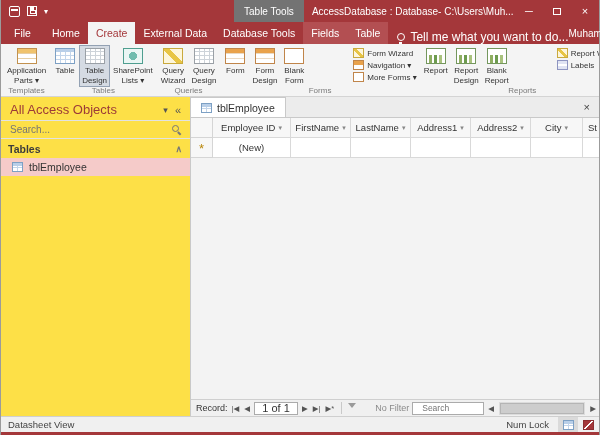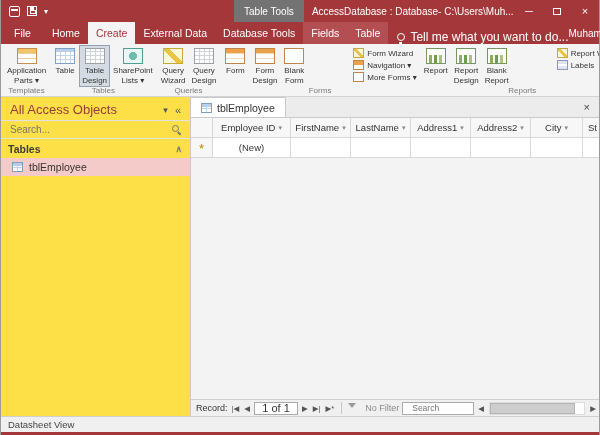--- a/index.html
+++ b/index.html
@@ -97,21 +97,21 @@
   .ds-header .cell{background:#f7f7f7;}
   .ds-data .cell{background:#fff;}
   .hcaret{font-size:7px;color:#888;}
   .c0{width:78px;}.c1{width:60px;}.c2{width:60px;}.c3{width:60px;}.c4{width:60px;}.c5{width:52px;}.c6{width:50px;justify-content:flex-start;padding-left:5px;}
 
   
   .recordbar{height:17px;background:#f0f0f0;border-top:1px solid #cfcfcf;display:flex;align-items:center;font-size:9px;color:#333;gap:3px;padding:0 2px 0 5px;flex-shrink:0;}
   .rec-btn{font-size:7.5px;color:#555;padding:0 1px;cursor:pointer;white-space:nowrap;}
   .rec-pos{width:44px;height:13px;border:1px solid #ababab;background:#fff;font-size:11px;text-align:center;font-family:"Liberation Sans",sans-serif;color:#333;}
   .rec-sep{width:1px;height:12px;background:#c9c9c9;margin:0 3px;}
-  .filter{display:flex;align-items:flex-start;gap:9px;color:#8a8a8a;cursor:pointer;white-space:nowrap;}
+  .filter{display:flex;align-items:flex-start;gap:19px;color:#8a8a8a;cursor:pointer;white-space:nowrap;}
   .funnel{width:0;height:0;border-left:4px solid transparent;border-right:4px solid transparent;border-top:5px solid #9a9a9a;display:inline-block;}
   .rec-search{width:72px;height:13px;border:1px solid #ababab;background:#fff;font-size:8.5px;padding:0 9px;color:#555;font-family:"Liberation Sans",sans-serif;outline:none;}
   .hscroll{flex:1;height:13px;background:#fdfdfd;border:1px solid #dcdcdc;display:flex;align-items:center;margin:0 1px;min-width:20px;}
   .hthumb{width:85px;height:11px;background:#cdcdcd;border:1px solid #b5b5b5;cursor:pointer;}
 
   
   .statusbar{height:16px;background:#f0f0f0;border-top:1px solid #cfcfcf;display:flex;align-items:center;font-size:9.5px;color:#444;padding-left:7px;flex-shrink:0;}
   .sb-right{margin-left:auto;display:flex;align-items:center;gap:9px;padding-right:1px;}
   .viewbtns{display:flex;}
   .viewbtn{width:20px;height:15px;display:flex;align-items:center;justify-content:center;cursor:pointer;}
@@ -371,15 +371,26 @@
         <div class="hscroll">
           <div class="hthumb"></div>
         </div>
         <span class="rec-btn">▶</span>
       </div>
     </div>
   </div>
 
   <div class="statusbar">
     <span>Datasheet View</span>
+    <div class="sb-right">
+      <span>Num Lock</span>
+      <span class="viewbtns">
+        <span class="viewbtn active">
+            <span class="ic vb grid-icon"></span>
+          </span>
+        <span class="viewbtn">
+            <span class="ic vb i-designview"></span>
+          </span>
+      </span>
+    </div>
   </div>
   <div class="bottomedge"></div>
 </div>
 
 </body></html>

